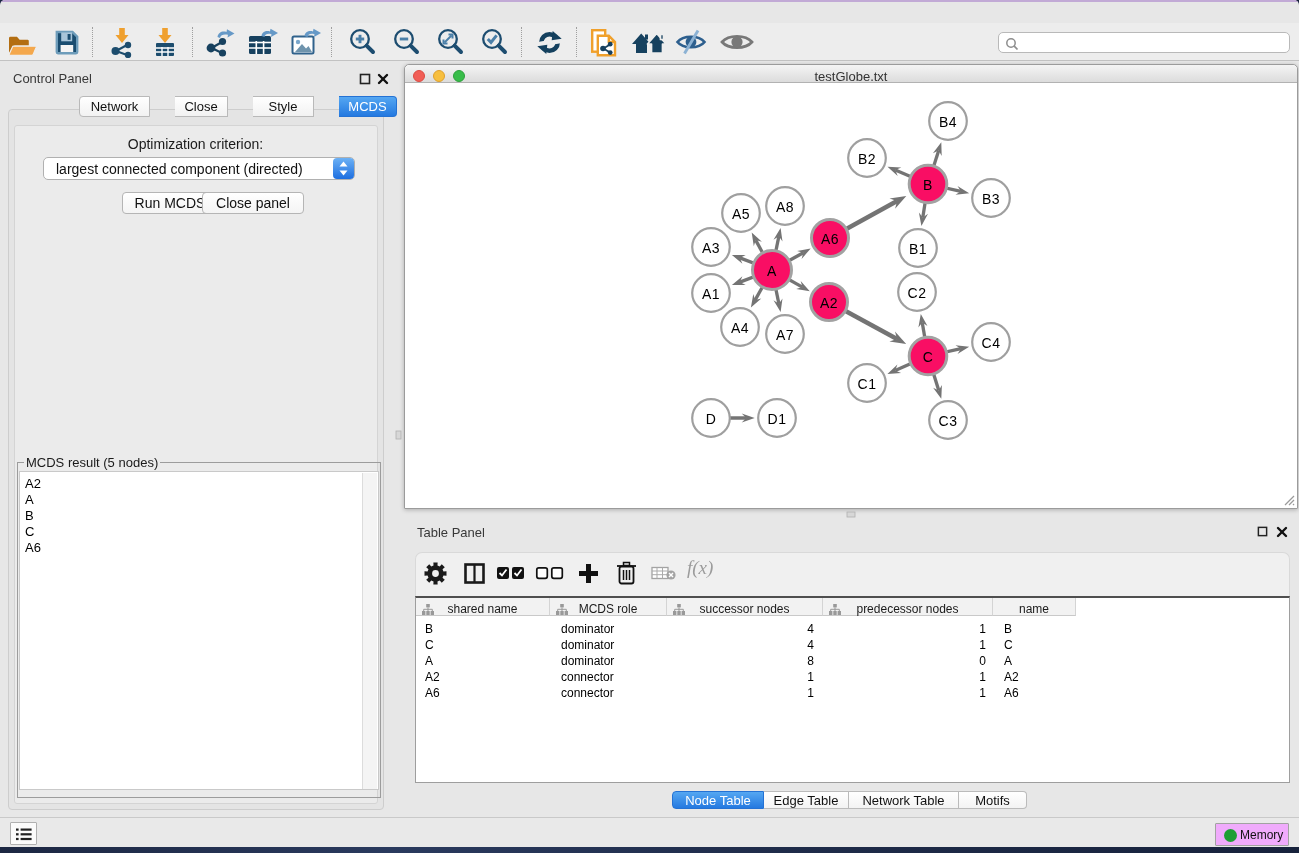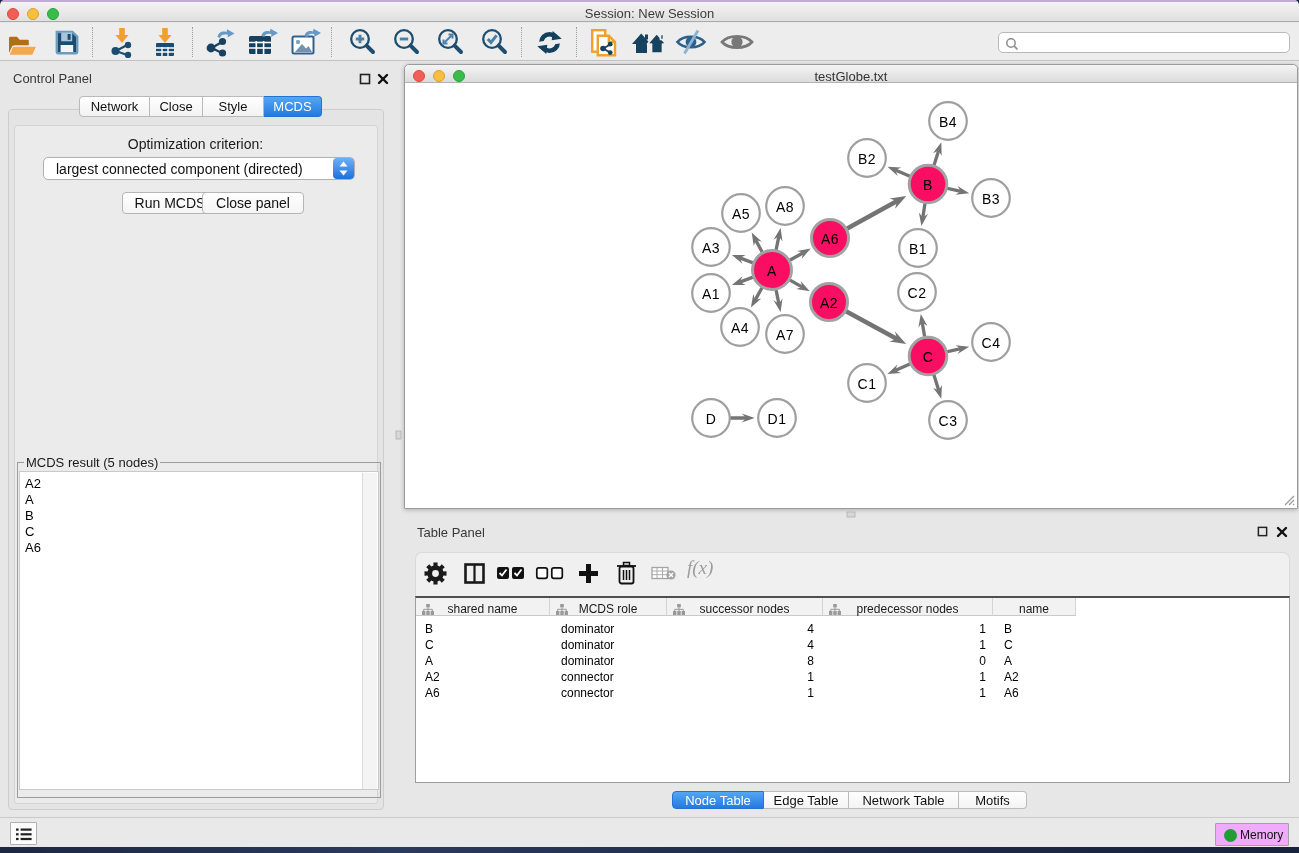--- a/index.html
+++ b/index.html
@@ -12,21 +12,21 @@
   #titlebar .t { position:absolute; width:100%; text-align:center; top:4px; font-size:13px; color:#3c3c3c; }
   #toolbar { position:absolute; left:0; top:23px; width:1299px; height:38px; background:#ededed; border-bottom:1px solid #c2c2c2; }
   .sep { position:absolute; top:4px; height:30px; width:0; border-left:1px dotted #9f9f9f; }
   .tbi { position:absolute; top:3px; }
   #searchbox { position:absolute; left:998px; top:9px; width:292px; height:21px; background:#fff; border:1px solid #b9b9b9; border-radius:5px; }
   
   #cp-title { position:absolute; left:13px; top:71px; font-size:13px; color:#383838; }
   .winbtn { position:absolute; font-size:12px; color:#222; }
   #cp-outer { position:absolute; left:8px; top:109px; width:376px; height:701px; background:#e4e4e4; border:1px solid #cdcdcd; border-radius:4px; }
   #cp-inner { position:absolute; left:5px; top:15px; width:364px; height:679px; background:#ebebeb; border:1px solid #d4d4d4; border-radius:3px; }
-  .tabrow { position:absolute; display:flex; }
+  .tabrow { position:absolute; display:flex;gap:25px; }
   .tab { height:21px; background:linear-gradient(#ffffff,#f2f2f2); border:1px solid #b9b9b9; border-left:none; font-size:13px; color:#111; text-align:center; line-height:20px; }
   .tab.first { border-left:1px solid #b9b9b9; border-radius:4px 0 0 4px; }
   .tab.last { border-radius:0 4px 4px 0; }
   .tab.sel { background:linear-gradient(#55a7f2,#2479e0); color:#fff; border-color:#2472d4; }
   #optlabel { position:absolute; left:0; top:136px; width:391px; text-align:center; font-size:14px; color:#1a1a1a; }
   #dropdown { position:absolute; left:43px; top:157px; width:312px; height:23px; background:#fff; border:1px solid #b0b0b0; border-radius:5px; }
   #dropdown .txt { position:absolute; left:12px; top:3px; font-size:14px; color:#111; }
   #dropdown .spin { position:absolute; right:0px; top:0px; width:21px; height:21px; border-radius:4px; background:linear-gradient(#6cb1f5,#1e6fe0); }
   .btn { position:absolute; height:22px; background:linear-gradient(#ffffff,#f4f4f4); border:1px solid #b5b5b5; border-radius:4px; font-size:14px; color:#111; text-align:center; line-height:20px; }
   #fieldset { position:absolute; left:17px; top:462px; width:364px; height:336px; border:1px solid #9c9c9c; }
@@ -59,26 +59,20 @@
   
   #statusbar { position:absolute; left:0; top:817px; width:1299px; height:30px; background:#e9e9e9; border-top:1px solid #c9c9c9; }
   #listbtn { position:absolute; left:10px; top:4px; width:27px; height:23px; background:#fbfbfb; border:1px solid #b0b0b0; border-radius:1px; }
   #membtn { position:absolute; right:10px; top:5px; width:74px; height:23px; background:#f0abfc; border:1px solid #a2a2a2; border-radius:1px; font-size:12px; color:#111; }
   #membtn .dot { position:absolute; left:8px; top:5px; width:13px; height:13px; border-radius:50%; background:#1e9e34; }
   #membtn .lbl { position:absolute; left:24px; top:4px; }
   .grip { position:absolute; }
 </style>
 <div id="app">
 <div id="deskTop" style="z-index:50"></div>
-<div id="titlebar">
-  <div class="tl" style="left:7px;background:#f15e56;border:1px solid #dc4a41;"></div>
-  <div class="tl" style="left:27px;background:#f7bf3f;border:1px solid #dfa02c;"></div>
-  <div class="tl" style="left:47px;background:#38bd4a;border:1px solid #2da03c;"></div>
-  <div class="t">Session: New Session</div>
-</div>
 <div id="toolbar">
   <svg class="tbi" style="left:5px" width="32" height="32" viewBox="0 0 32 32">
     <path d="M4 27 V12.2 Q4 10.8 5.4 10.8 H12 L14.6 13.8 H22.6 Q23.8 13.8 23.8 15 V19.5 H9.5 Z" fill="#b36e12"></path>
     <path d="M9.8 20.2 H30.2 Q31.6 20.2 31.1 21.5 L28.3 28.3 Q27.9 29.3 26.7 29.3 H5.2 Q3.8 29.3 4.3 28 L7.3 21.2 Q7.7 20.2 8.7 20.2 Z" fill="#f4a84d" stroke="#ededed" stroke-width="1.2"></path>
   </svg>
   <svg class="tbi" style="left:52px" width="30" height="32" viewBox="0 0 30 32">
     <path d="M4.8 6 H20.5 L25.2 10.7 V26 Q25.2 27.2 24 27.2 H6 Q4.8 27.2 4.8 26 Z" fill="#1a4d70" stroke="#6d9cba" stroke-width="2.4"></path>
     <rect x="9.2" y="6.5" width="11" height="8.8" fill="#a9c5d9"></rect>
     <rect x="15.6" y="8" width="3" height="5.8" fill="#1a4d70"></rect>
     <rect x="8.6" y="19" width="12.6" height="7" fill="#f4f4f4"></rect>

